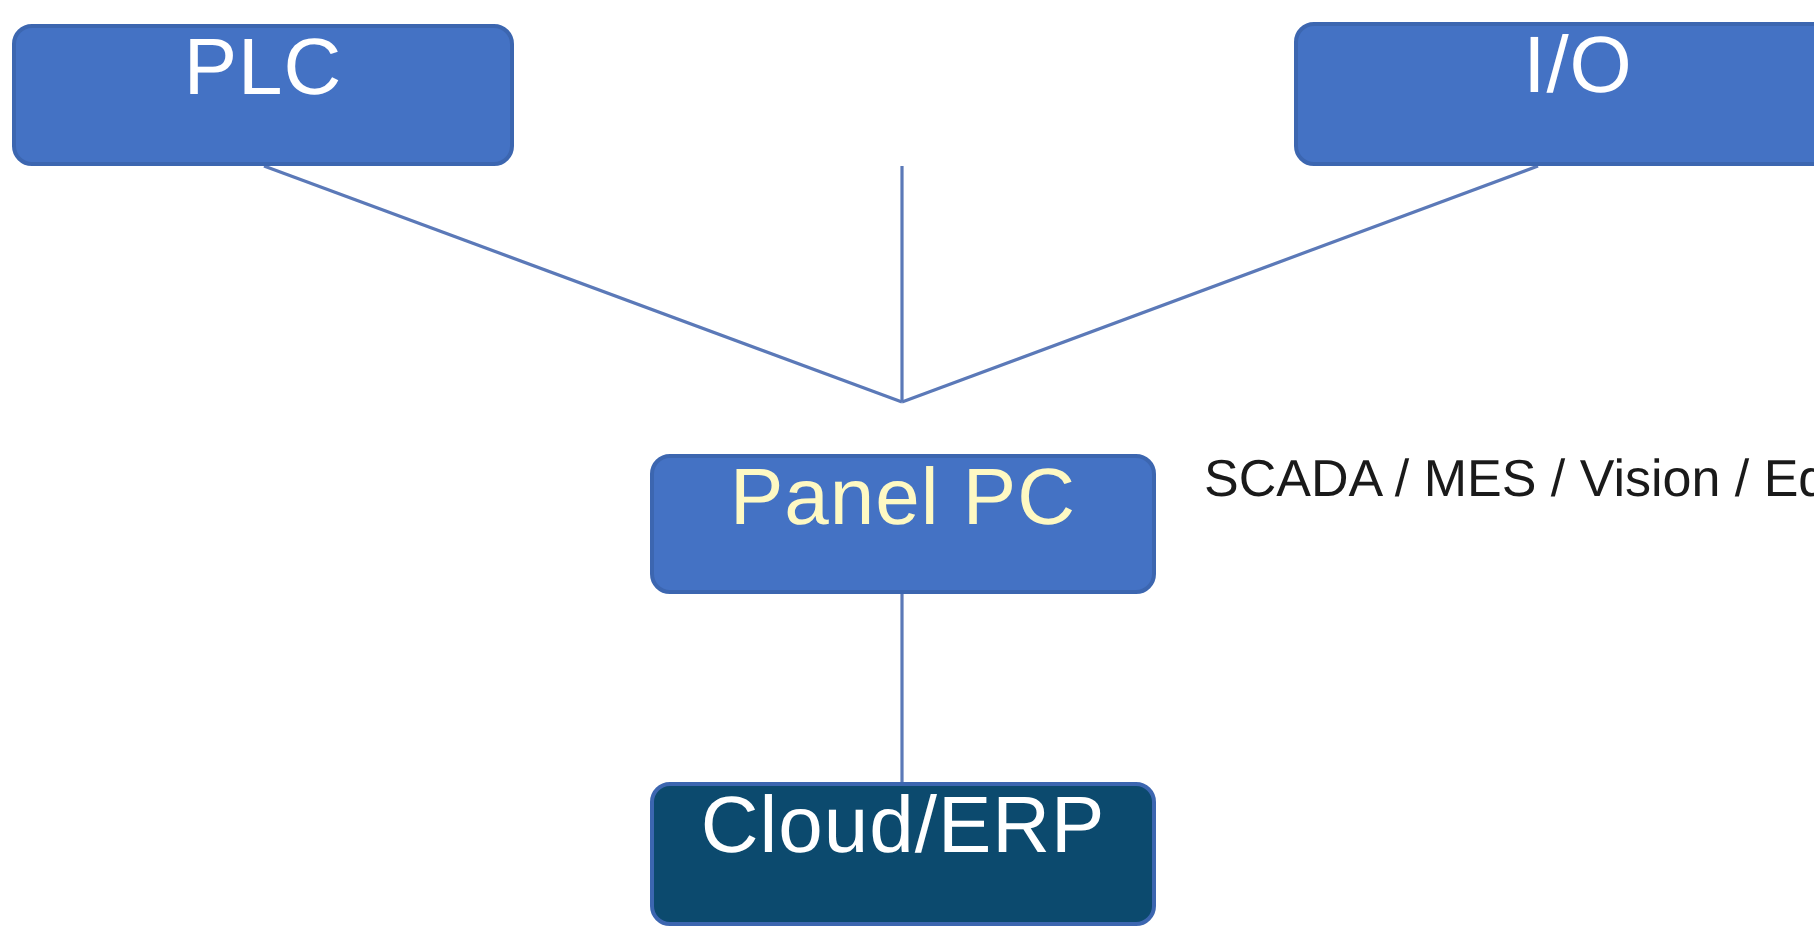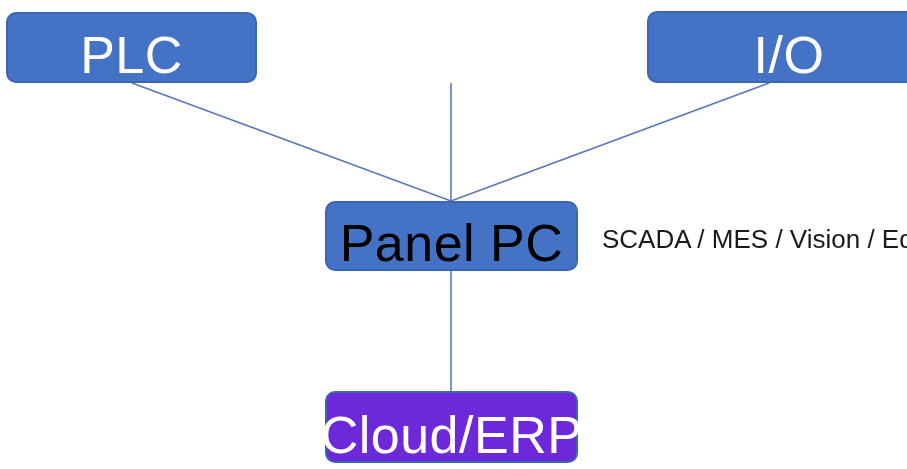--- a/index.html
+++ b/index.html
@@ -20,23 +20,23 @@
     left: 0;
     top: 0;
     width: 907px;
     height: 469px;
   }
   .node {
     position: absolute;
     box-sizing: border-box;
     border-radius: 10px;
     display: flex;
-    align-items: flex-end;
+    align-items: flex-start;
     justify-content: center;
-    font-size: 52px;
+    font-size: 40px;
     line-height: 1;
     letter-spacing: 0.5px;
   }
   .annotation {
     position: absolute;
     font-size: 26px;
     line-height: 1.2;
     white-space: nowrap;
   }
   
@@ -61,23 +61,23 @@
 
   <div class="node node-plc" style="background: rgb(68, 114, 196); border: 2px solid rgb(60, 102, 176); color: rgb(255, 255, 255);">
     <span>PLC</span>
   </div>
 
 
   <div class="node node-io" style="background: rgb(68, 114, 196); border: 2px solid rgb(60, 102, 176); color: rgb(255, 255, 255);">
     <span>I/O</span>
   </div>
 
-  <div class="node node-panel-pc" style="background: rgb(68, 114, 196); border: 2px solid rgb(60, 102, 176); color: #000000;">
+  <div class="node node-panel-pc" style="background: rgb(68, 114, 196); border: 2px solid rgb(60, 102, 176); color: #fef9c3; margin-top: 26px;">
     <span>Panel PC</span>
   </div>
 
   <div class="annotation annotation-pos" style="color: rgb(26, 26, 26);">SCADA / MES / Vision / Edge</div>
 
-  <div class="node node-cloud" style="background: #6d28d9; border: 2px solid rgb(60, 102, 176); color: rgb(255, 255, 255);">
+  <div class="node node-cloud" style="background: #0c4a6e; border: 2px solid rgb(60, 102, 176); color: rgb(255, 255, 255);">
     <span>Cloud/ERP</span>
   </div>
 
 </div>
 
 </body></html>

